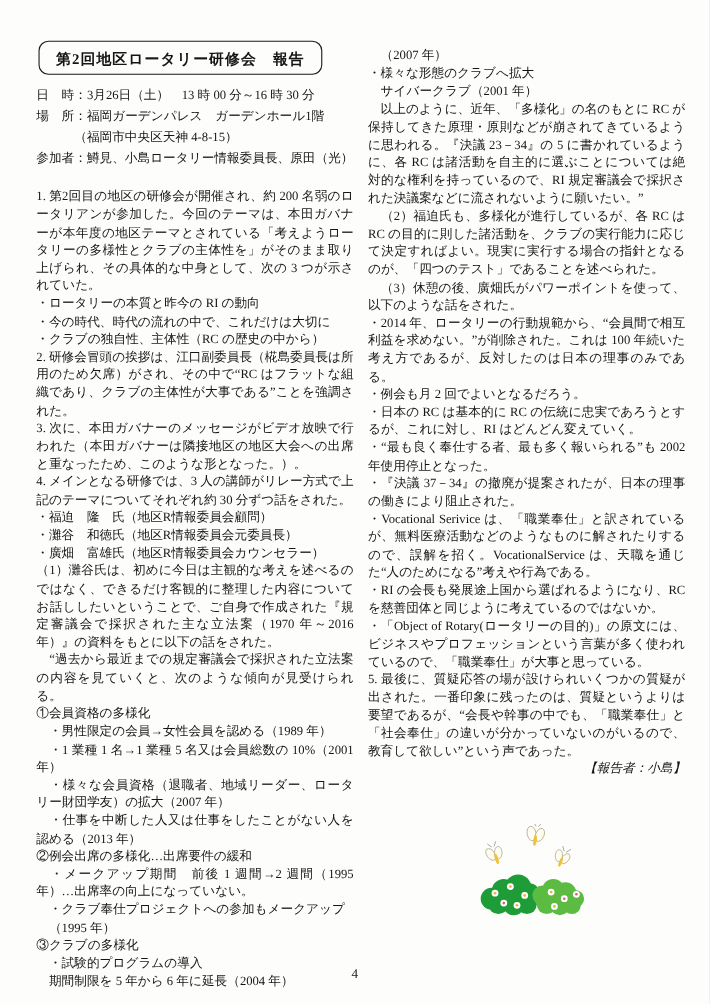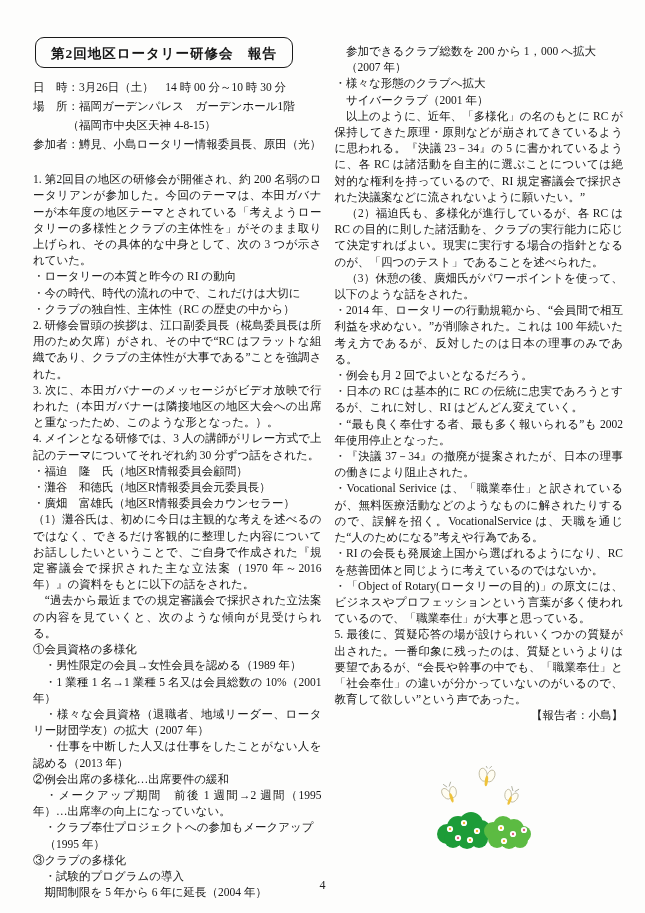--- a/index.html
+++ b/index.html
@@ -31,39 +31,39 @@
     margin:1px 0 10px 2px;
     padding:8px 0 5px 0;
     text-align:center;
     font-weight:bold;
     font-size:13.5px;
     letter-spacing:1px;
   }
   .meta p{line-height:19px;word-break:break-all;margin:0;}
   .body-start{margin-top:17px !important;}
   .col-right{padding-top:7px;}
-  .reporter{text-align:right !important;}
+  .reporter{text-align:right !important;font-style:italic;}
   .decoration{margin:42px 0 0 98px;width:104px;height:84px;}
   .pagenum{
     position:absolute;bottom:20px;left:0;right:0;
     text-align:center;font-size:12px;color:#222;
   }
 </style>
 </head>
 <body>
 
 <div class="page">
   <div class="columns">
 
     <div class="col">
       <div class="title-box">
         <span>第2回地区ロータリー研修会　報告</span>
       </div>
       <div class="meta">
-        <p>日　時：3月26日（土）　14 時 00 分～10 時 30 分</p>
+        <p>日　時：3月26日（土）　13 時 00 分～16 時 30 分</p>
         <p>場　所：福岡ガーデンパレス　ガーデンホール1階</p>
         <p>　　　（福岡市中央区天神 4-8-15）</p>
         <p>参加者：鱒見、小島ロータリー情報委員長、原田（光）</p>
       </div>
       <p class="body-start">1. 第2回目の地区の研修会が開催され、約 200 名弱のロータリアンが参加した。今回のテーマは、本田ガバナーが本年度の地区テーマとされている「考えようロータリーの多様性とクラブの主体性を」がそのまま取り上げられ、その具体的な中身として、次の 3 つが示されていた。</p>
       <p>・ロータリーの本質と昨今の RI の動向</p>
       <p>・今の時代、時代の流れの中で、これだけは大切に</p>
       <p>・クラブの独自性、主体性（RC の歴史の中から）</p>
       <p>2. 研修会冒頭の挨拶は、江口副委員長（椛島委員長は所用のため欠席）がされ、その中で“RC はフラットな組織であり、クラブの主体性が大事である”ことを強調された。</p>
       <p>3. 次に、本田ガバナーのメッセージがビデオ放映で行われた（本田ガバナーは隣接地区の地区大会への出席と重なったため、このような形となった。）。</p>
@@ -81,21 +81,20 @@
       <p>②例会出席の多様化…出席要件の緩和</p>
       <p>　・メークアップ期間　前後 1 週間→2 週間（1995 年）…出席率の向上になっていない。</p>
       <p>　・クラブ奉仕プロジェクトへの参加もメークアップ</p>
       <p>　（1995 年）</p>
       <p>③クラブの多様化</p>
       <p>　・試験的プログラムの導入</p>
       <p>　期間制限を 5 年から 6 年に延長（2004 年）</p>
     </div>
 
     <div class="col col-right">
-      <p>　参加できるクラブ総数を 200 から 1，000 へ拡大</p>
       <p>　（2007 年）</p>
       <p>・様々な形態のクラブへ拡大</p>
       <p>　サイバークラブ（2001 年）</p>
       <p>　以上のように、近年、「多様化」の名のもとに RC が保持してきた原理・原則などが崩されてきているように思われる。『決議 23－34』の 5 に書かれているように、各 RC は諸活動を自主的に選ぶことについては絶対的な権利を持っているので、RI 規定審議会で採択された決議案などに流されないように願いたい。”</p>
       <p>　（2）福迫氏も、多様化が進行しているが、各 RC は RC の目的に則した諸活動を、クラブの実行能力に応じて決定すればよい。現実に実行する場合の指針となるのが、「四つのテスト」であることを述べられた。</p>
       <p>　（3）休憩の後、廣畑氏がパワーポイントを使って、以下のような話をされた。</p>
       <p>・2014 年、ロータリーの行動規範から、“会員間で相互利益を求めない。”が削除された。これは 100 年続いた考え方であるが、反対したのは日本の理事のみである。</p>
       <p>・例会も月 2 回でよいとなるだろう。</p>
       <p>・日本の RC は基本的に RC の伝統に忠実であろうとするが、これに対し、RI はどんどん変えていく。</p>
       <p>・“最も良く奉仕する者、最も多く報いられる”も 2002年使用停止となった。</p>

